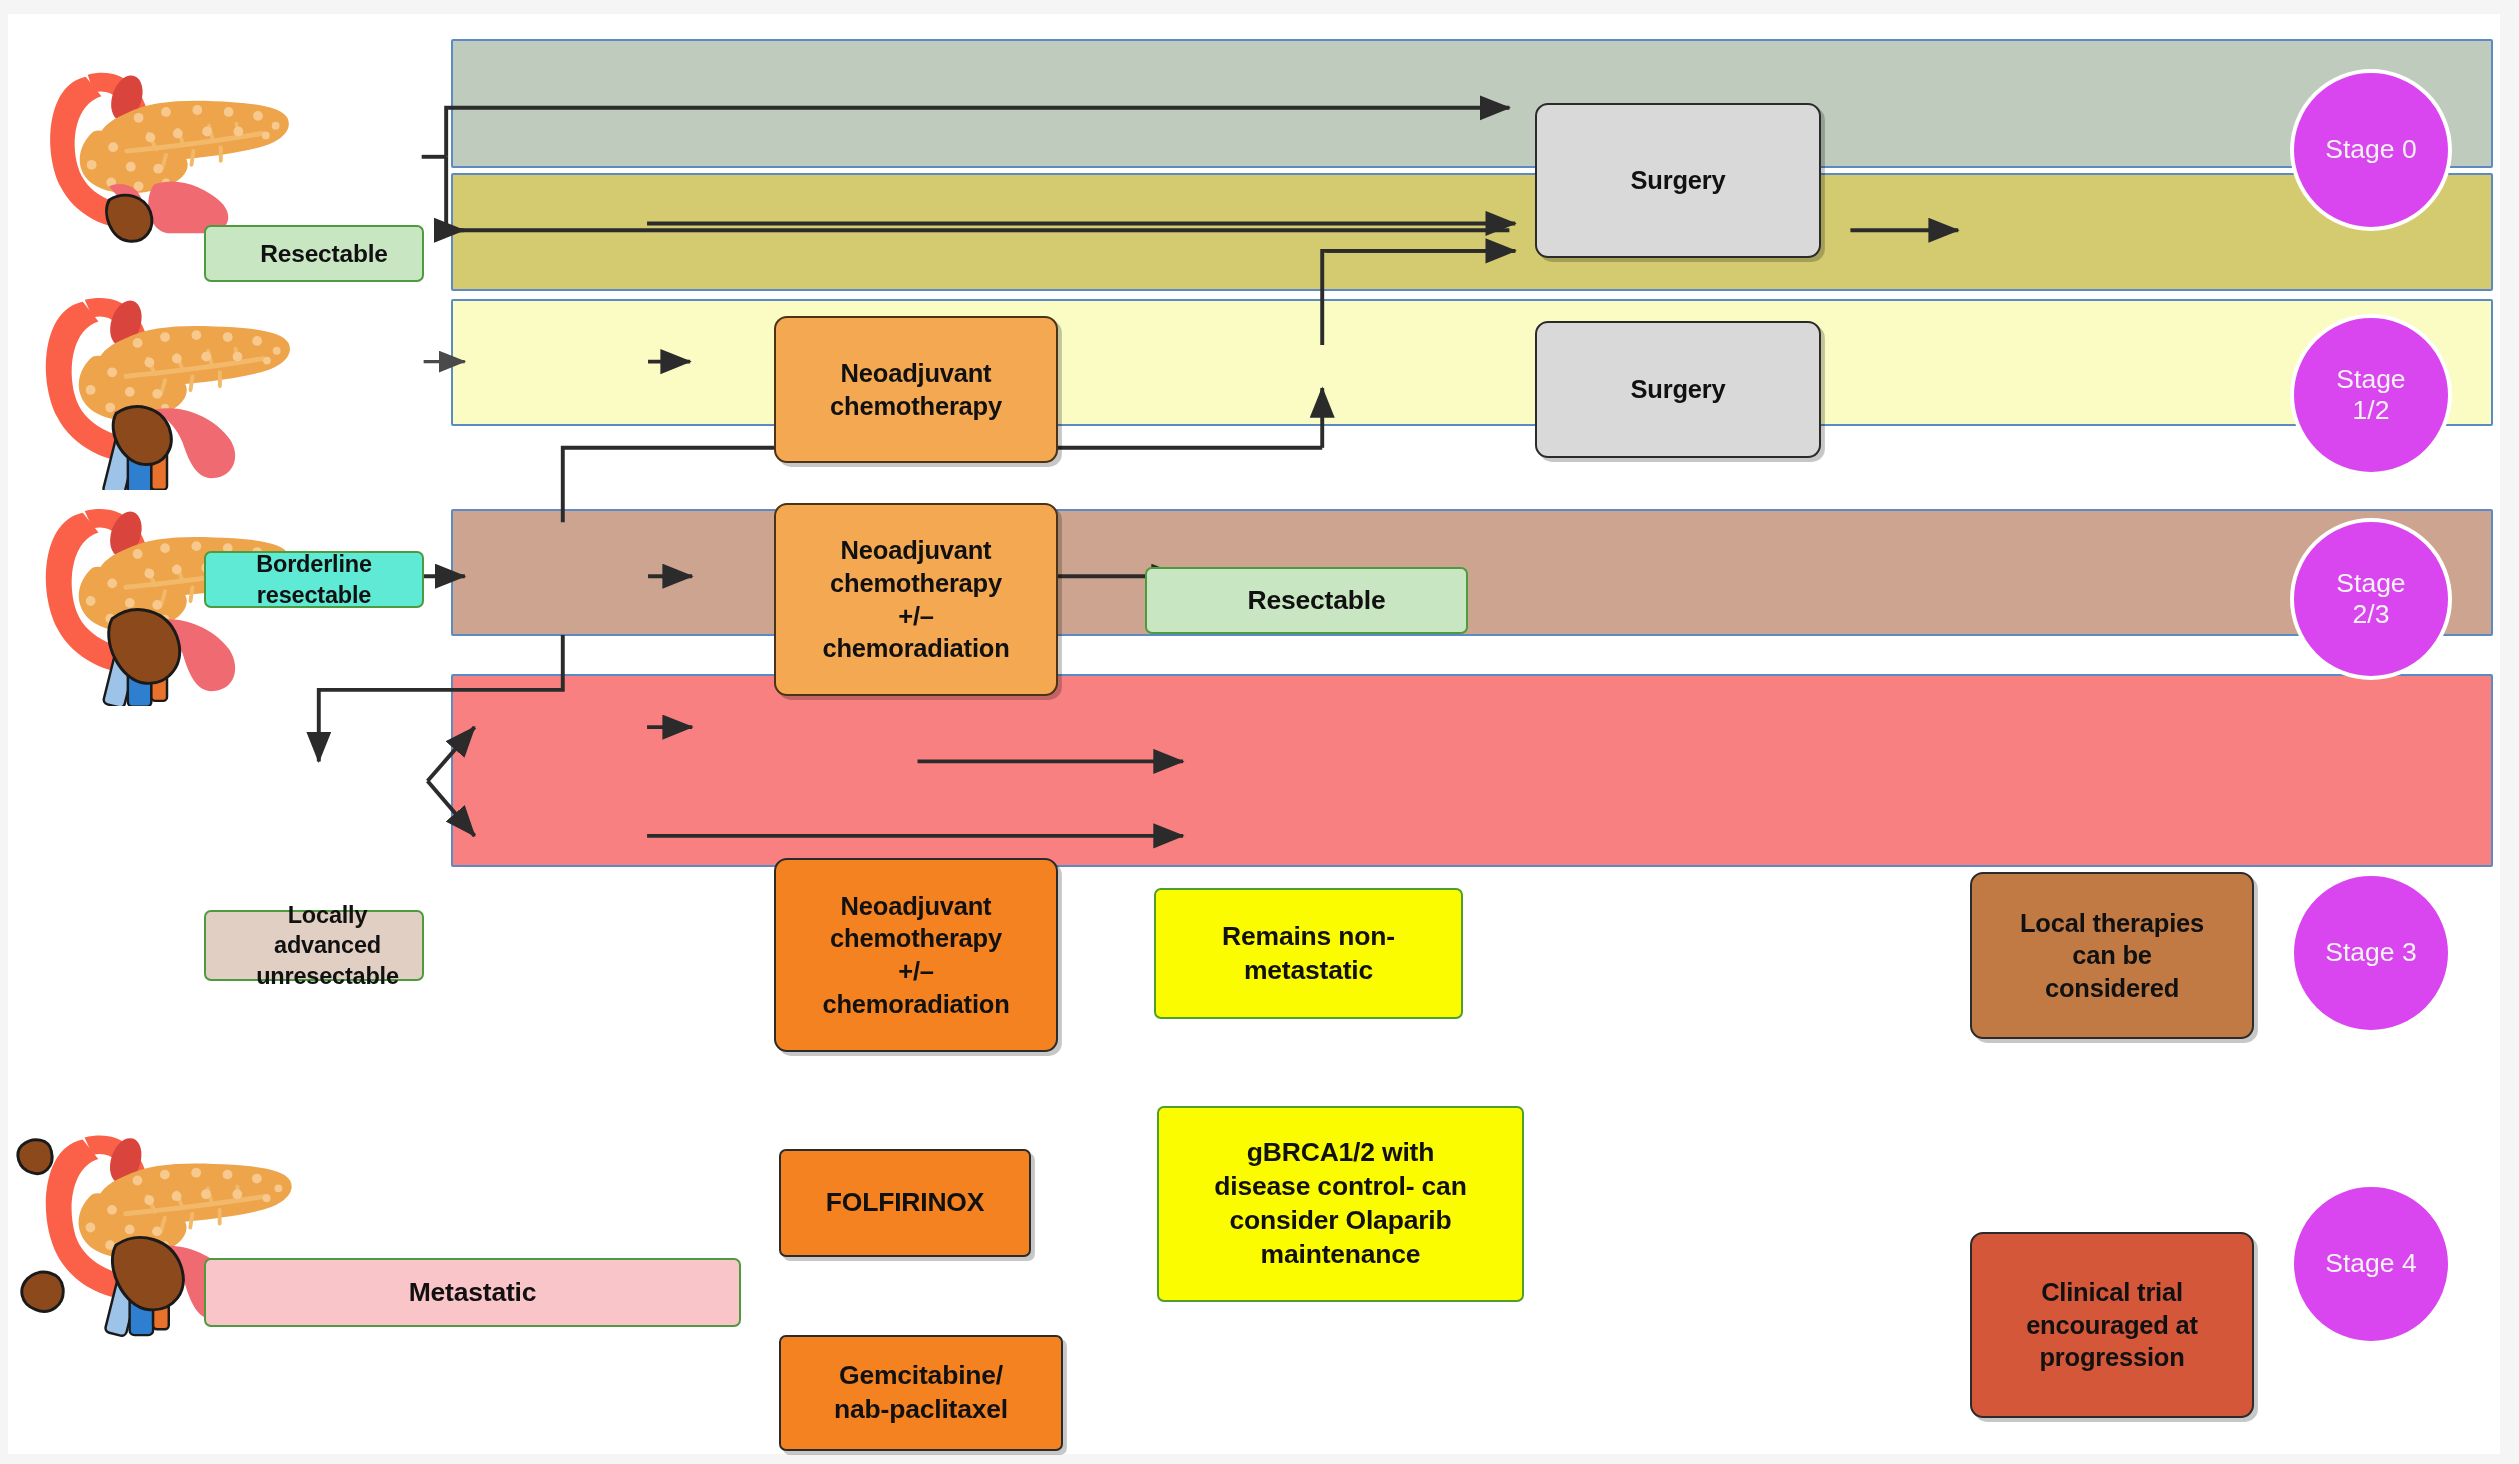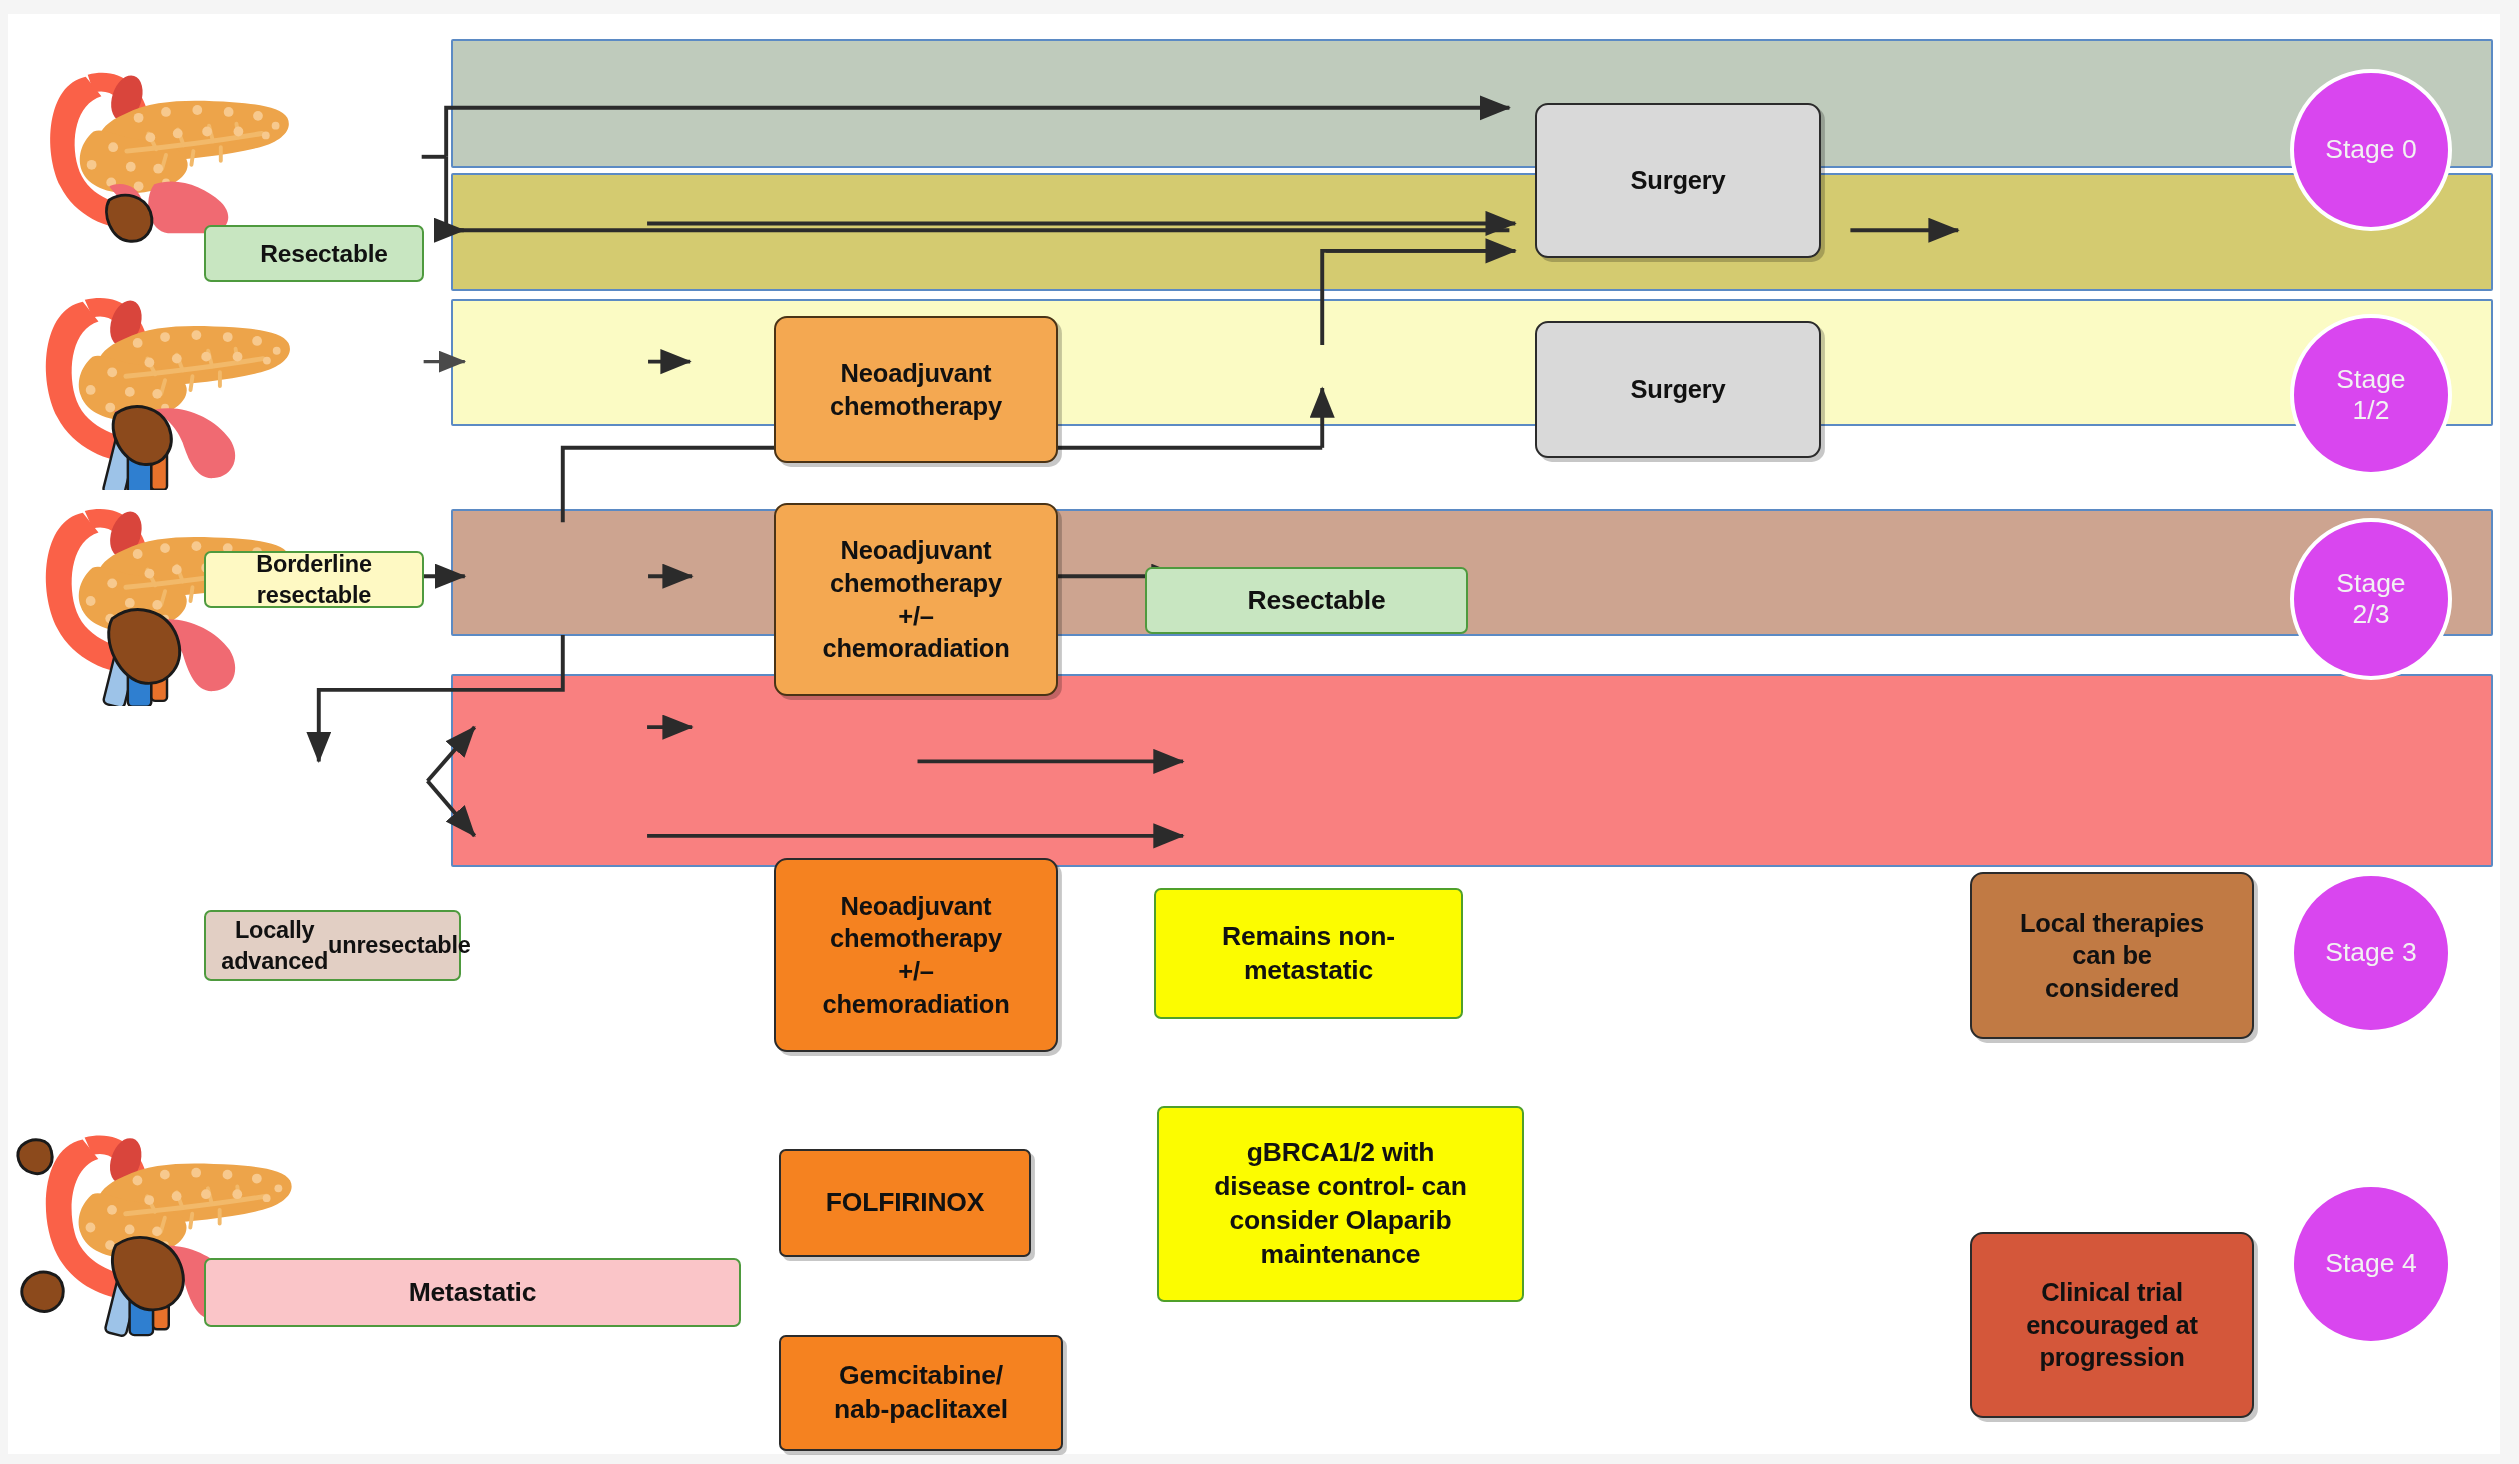--- a/index.html
+++ b/index.html
@@ -45,21 +45,21 @@
   .shadow{box-shadow:3.9px 3.9px 0 rgba(0,0,0,0.22);}
 
   .grey-box{background:#d9d9d9;border:2.9px solid #2b2b2b;}
   .orange-lt{background:#f4a851;border:2.9px solid #4a3316;}
   .orange-md{background:#f58220;border:2.9px solid #2b2b2b;}
   .orange-dk{background:#d4852b;border:2.9px solid #2b2b2b;}
   .brown-box{background:#c17a44;border:2.9px solid #2b2b2b;}
   .red-box{background:#d4573a;border:2.9px solid #2b2b2b;}
   .yellow-box{background:#fcfc00;border:2.9px solid #4fa02a;}
   .green-pill{background:#c8e6c1;border:2px solid #4e9a3e;border-radius:6.9px;padding-left:20px;}
-  .green-pill-lt{background:#fef9c3;border:2px solid #4e9a3e;border-radius:6.9px;}
+  .green-pill-lt{background:#5eead4;border:2px solid #4e9a3e;border-radius:6.9px;}
   .tan-pill{background:#e2cfc4;border:2px solid #4e9a3e;border-radius:6.9px;}
   .pink-pill{background:#fac5c8;border:2px solid #4e9a3e;border-radius:6.9px;}
 
   
   .stage-circle{
     position:absolute;
     background:#d946ef;
     border:4.9px solid #ffffff;
     border-radius:50%;
     display:flex;align-items:center;justify-content:center;
@@ -323,21 +323,21 @@
     <span>chemoradiation</span>
   </div>
 
   <div class="node green-pill" style="left:1145px;top:567px;width:323px;height:67px;font-size:26.5px;border-width:2.9px;">Resectable</div>
 
   <div class="stage-circle" style="left:2290px;top:518px;width:162px;height:162px;flex-direction:column;">
     <span>Stage</span>
     <span>2/3</span>
   </div>
 
-  <div class="node tan-pill" style="left:204px;top:910px;width:257px;height:71px;font-size:23.5px;flex-direction:row;padding-left:27px;">
+  <div class="node tan-pill" style="left:204px;top:910px;width:220px;height:71px;font-size:23.5px;flex-direction:column;padding-left:27px;">
     <span>Locally advanced</span>
     <span>unresectable</span>
   </div>
 
   <div class="node orange-md rnd shadow" style="left:774px;top:858px;width:284px;height:194px;font-size:25.5px;flex-direction:column;">
     <span>Neoadjuvant</span>
     <span>chemotherapy</span>
     <span>+/–</span>
     <span>chemoradiation</span>
   </div>

